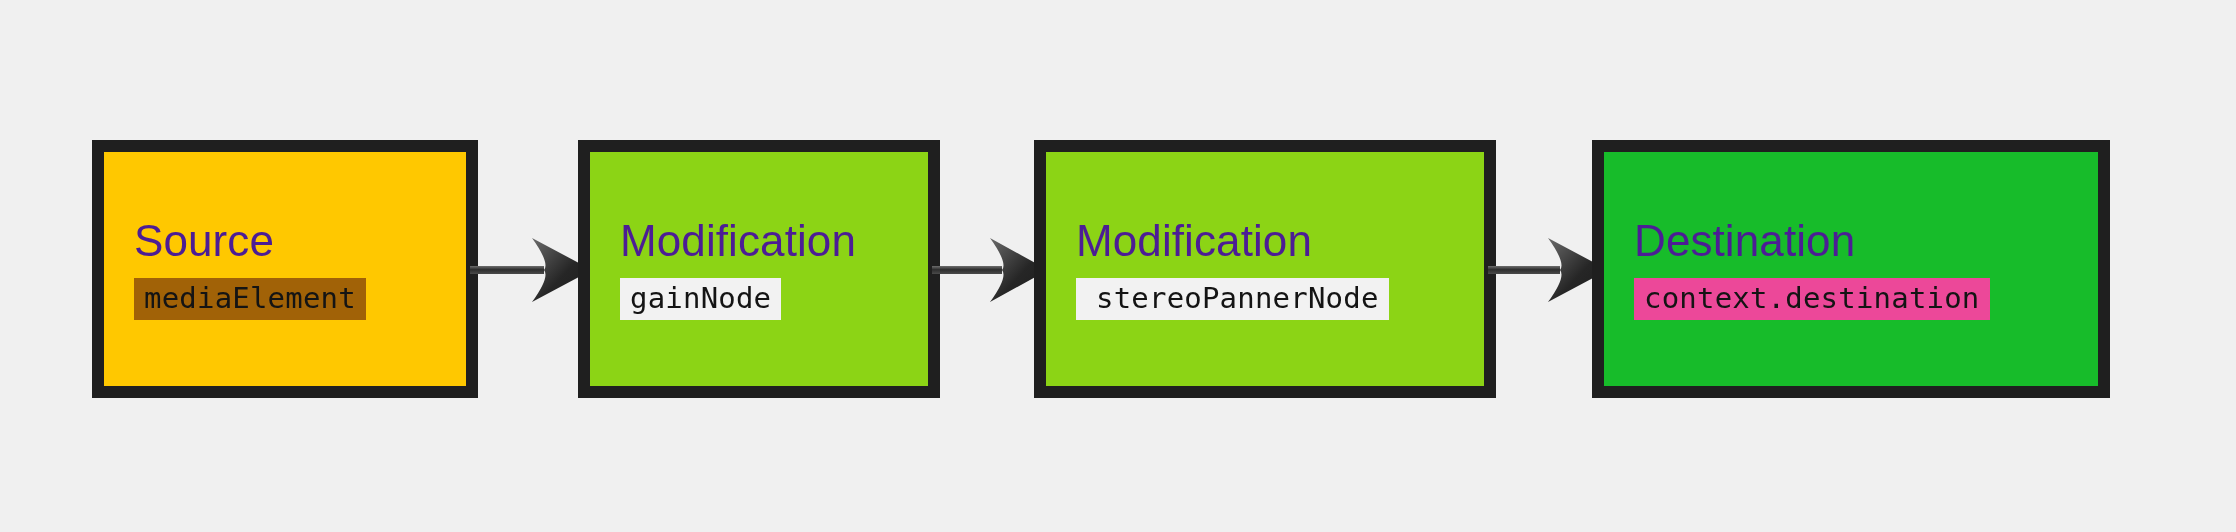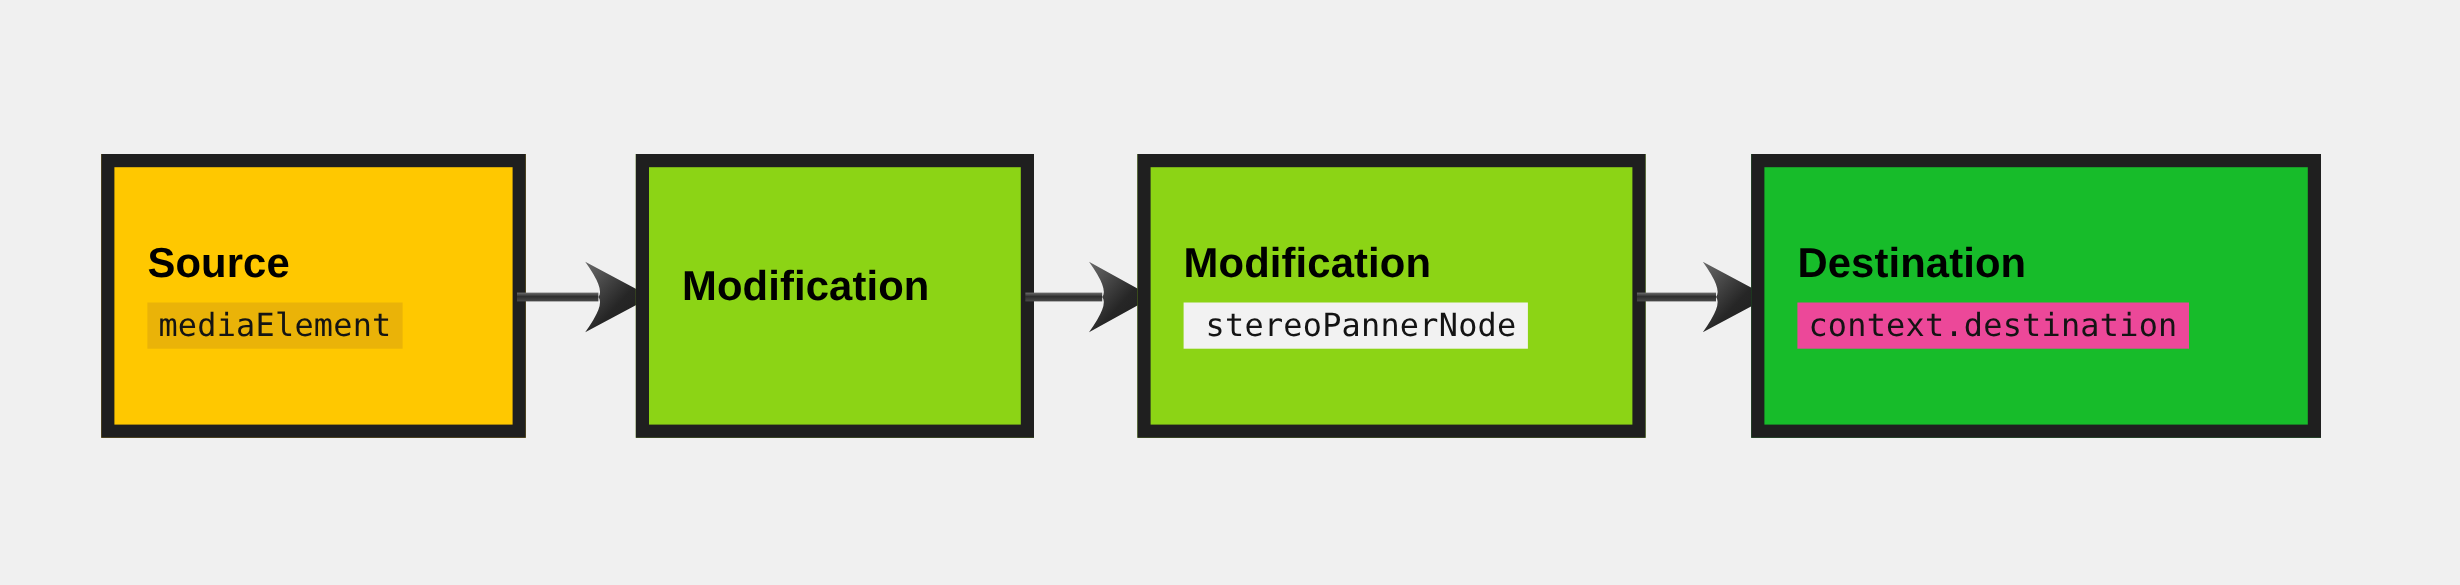--- a/index.html
+++ b/index.html
@@ -26,24 +26,24 @@
     position: absolute;
     box-sizing: border-box;
     border: 12px solid #1f1f1f;
     display: flex;
     flex-direction: column;
     justify-content: center;
     align-items: flex-start;
     padding: 0 0 0 30px;
   }
   .node-title {
-    font-size: 38px;
+    font-size: 44px;
     line-height: 1.05;
-    color: #000000;
-    font-weight: 700;
+    color: #4c1d95;
+    font-weight: 400;
     letter-spacing: 0.1px;
     white-space: nowrap;
     margin-bottom: 14px;
   }
   .node-code {
     font-family: "DejaVu Sans Mono", "Liberation Mono", monospace;
     font-size: 29px;
     line-height: 1.28;
     color: #141414;
     background: #f2f2f2;
@@ -68,21 +68,21 @@
   #conn-1 { left: 932px;  top: 233px; width: 116px; height: 74px; }
   #conn-2 { left: 1488px; top: 233px; width: 120px; height: 74px; }
 </style>
 </head>
 <body>
 
 <div id="diagram" style="background: rgb(240, 240, 240);">
 
   <div class="node" id="node-0" style="background: rgb(255, 200, 0); border-color: rgb(31, 31, 31);">
     <div class="node-title">Source</div>
-    <div class="node-code" style="background: #eab308;">mediaElement</div>
+    <div class="node-code" style="background: #a16207;">mediaElement</div>
   </div>
 
   <div class="connector" id="conn-0">
     <svg width="122" height="74" viewBox="0 0 122 74" xmlns="http://www.w3.org/2000/svg">
       <defs>
         <linearGradient id="shaftGrad0" x1="0" y1="0" x2="0" y2="1">
           <stop offset="0%" stop-color="#6d6d6d"></stop>
           <stop offset="45%" stop-color="#2e2e2e"></stop>
           <stop offset="100%" stop-color="#4a4a4a"></stop>
         </linearGradient>
@@ -92,20 +92,21 @@
           <stop offset="100%" stop-color="#1c1c1c"></stop>
         </linearGradient>
       </defs>
       <rect x="0" y="33" width="74" height="8" fill="url(#shaftGrad0)"></rect>
       <path d="M 122 37 L 62 5 Q 80 30 74 37 Q 80 44 62 69 Z" fill="url(#headGrad0)"></path>
     </svg>
   </div>
 
   <div class="node" id="node-1" style="background: rgb(140, 212, 21); border-color: rgb(31, 31, 31);">
     <div class="node-title">Modification</div>
+    <div class="node-code" style="background: rgb(242, 242, 242);">gainNode</div>
   </div>
 
   <div class="connector" id="conn-1">
     <svg width="116" height="74" viewBox="0 0 116 74" xmlns="http://www.w3.org/2000/svg">
       <defs>
         <linearGradient id="shaftGrad1" x1="0" y1="0" x2="0" y2="1">
           <stop offset="0%" stop-color="#6d6d6d"></stop>
           <stop offset="45%" stop-color="#2e2e2e"></stop>
           <stop offset="100%" stop-color="#4a4a4a"></stop>
         </linearGradient>

